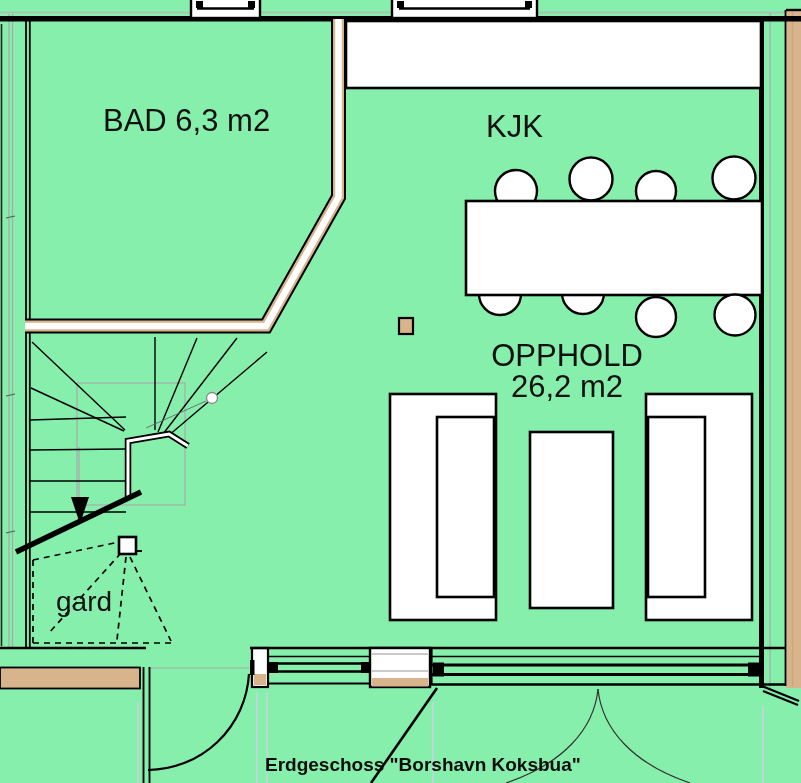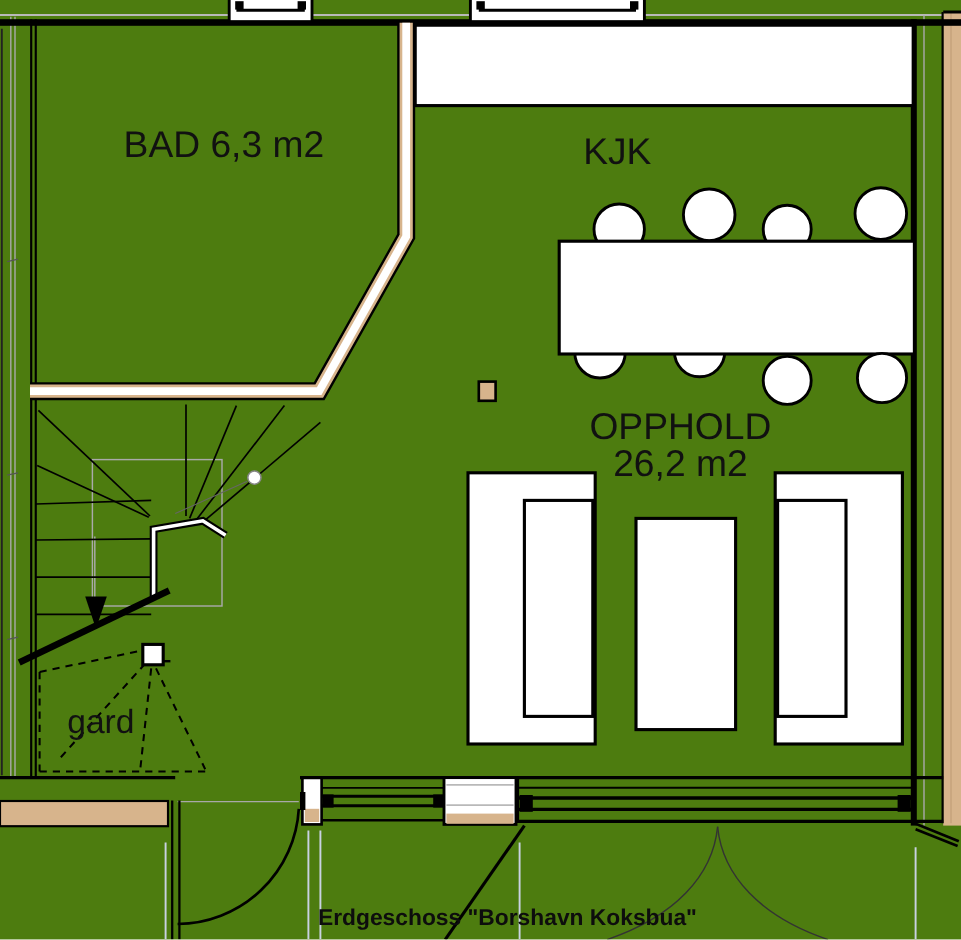--- a/index.html
+++ b/index.html
@@ -1,16 +1,16 @@
 <!DOCTYPE html>
 <html><head>
 <meta charset="utf-8">
 <style>
   html,body{margin:0;padding:0;background:#ffffff;}
-  .plan-wrap{width:801px;height:783px;position:relative;background:#4d7c0f;overflow:hidden;}
+  .plan-wrap{width:801px;height:783px;position:relative;background:#86efac;overflow:hidden;}
   svg{display:block;}
   text{font-family:"Liberation Sans","DejaVu Sans",sans-serif;fill:#111;}
   .room-label{font-size:31px;}
   .gard-label{font-size:28px;}
   .caption{font-size:19px;font-weight:bold;fill:#0d0d0d;}
 </style>
 </head>
 <body>
 
 <div class="plan-wrap">

